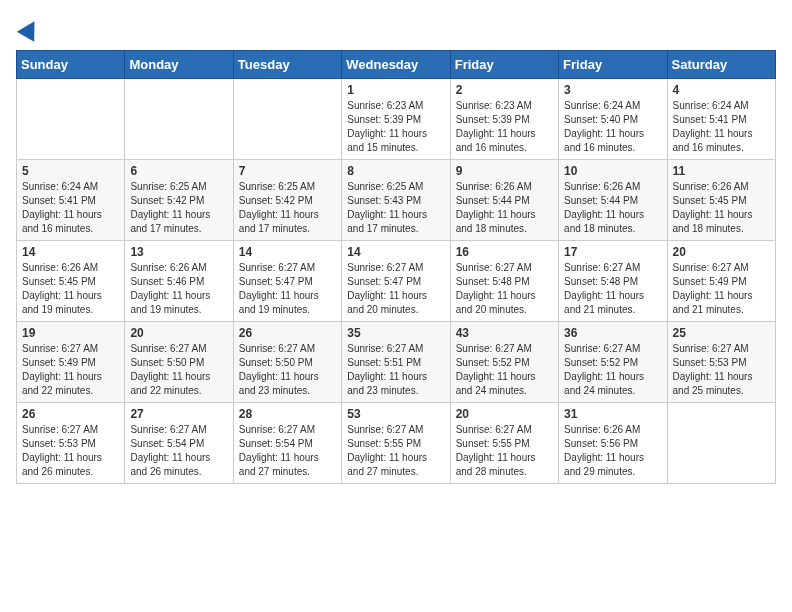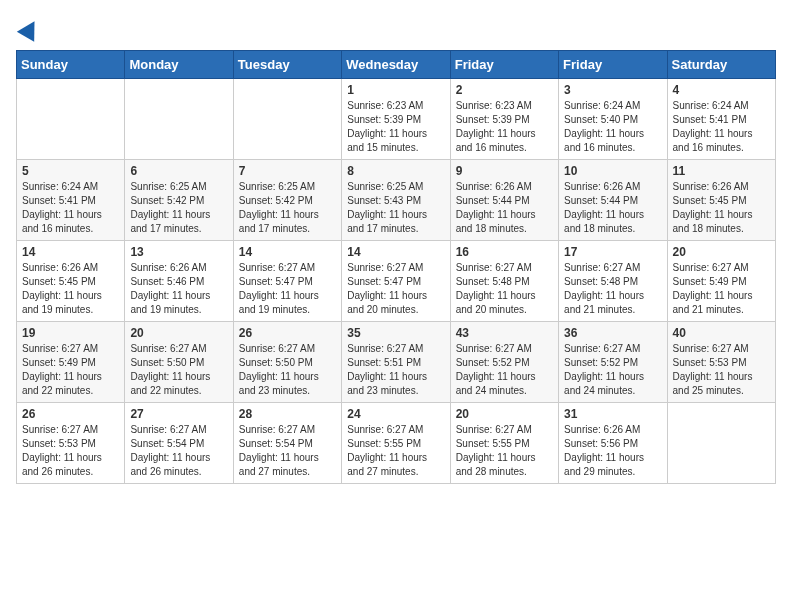--- a/index.html
+++ b/index.html
@@ -229,39 +229,39 @@
         </td>
         <td>
           <span class="day-number">43</span>
           <div class="day-info">Sunrise: 6:27 AM<br>Sunset: 5:52 PM<br>Daylight: 11 hours and 24 minutes.</div>
         </td>
         <td>
           <span class="day-number">36</span>
           <div class="day-info">Sunrise: 6:27 AM<br>Sunset: 5:52 PM<br>Daylight: 11 hours and 24 minutes.</div>
         </td>
         <td>
-          <span class="day-number">40</span>
+          <span class="day-number">25</span>
           <div class="day-info">Sunrise: 6:27 AM<br>Sunset: 5:53 PM<br>Daylight: 11 hours and 25 minutes.</div>
         </td>
       </tr>
       <tr>
         <td>
           <span class="day-number">26</span>
           <div class="day-info">Sunrise: 6:27 AM<br>Sunset: 5:53 PM<br>Daylight: 11 hours and 26 minutes.</div>
         </td>
         <td>
           <span class="day-number">27</span>
           <div class="day-info">Sunrise: 6:27 AM<br>Sunset: 5:54 PM<br>Daylight: 11 hours and 26 minutes.</div>
         </td>
         <td>
           <span class="day-number">28</span>
           <div class="day-info">Sunrise: 6:27 AM<br>Sunset: 5:54 PM<br>Daylight: 11 hours and 27 minutes.</div>
         </td>
         <td>
-          <span class="day-number">24</span>
+          <span class="day-number">53</span>
           <div class="day-info">Sunrise: 6:27 AM<br>Sunset: 5:55 PM<br>Daylight: 11 hours and 27 minutes.</div>
         </td>
         <td>
           <span class="day-number">20</span>
           <div class="day-info">Sunrise: 6:27 AM<br>Sunset: 5:55 PM<br>Daylight: 11 hours and 28 minutes.</div>
         </td>
         <td>
           <span class="day-number">31</span>
           <div class="day-info">Sunrise: 6:26 AM<br>Sunset: 5:56 PM<br>Daylight: 11 hours and 29 minutes.</div>
         </td>

